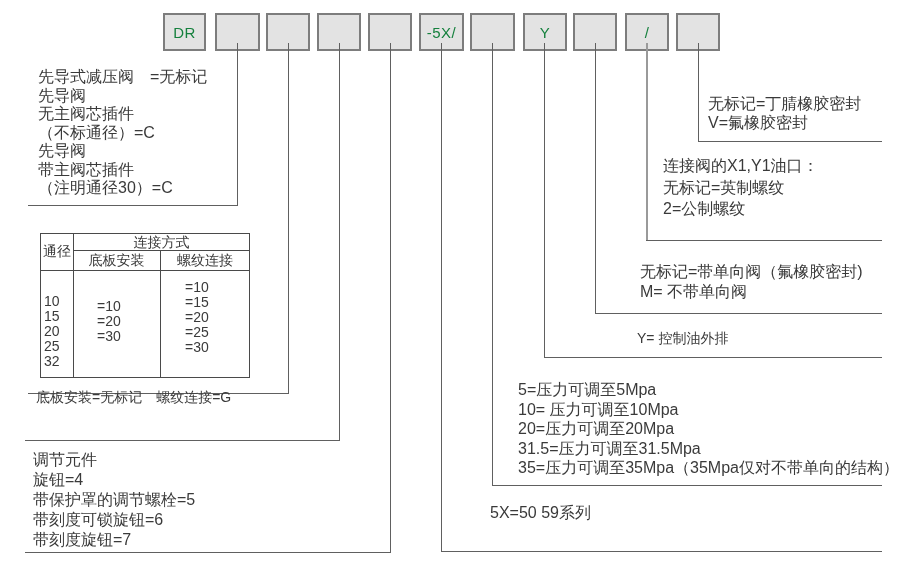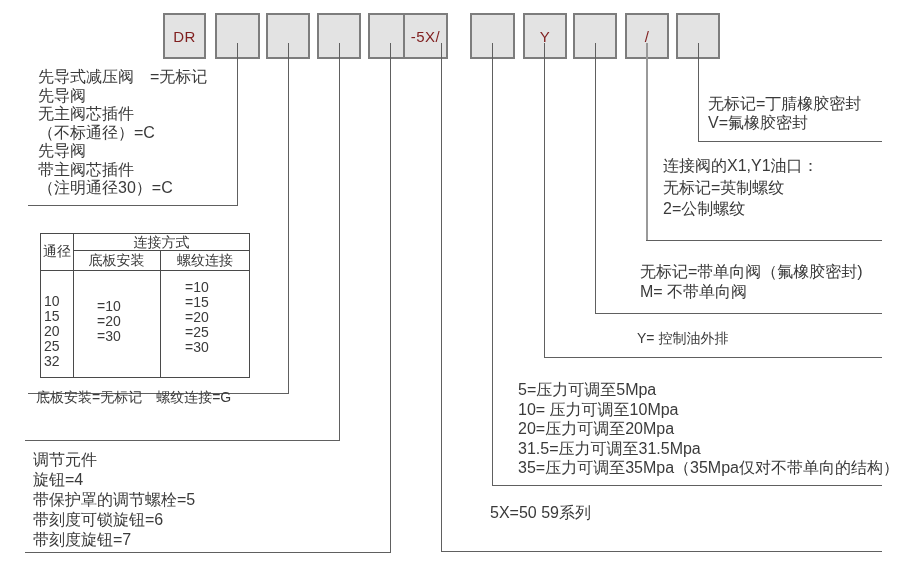--- a/index.html
+++ b/index.html
@@ -2,24 +2,24 @@
 <html><head>
 <meta charset="utf-8">
 <style>
   html,body{margin:0;padding:0;background:#ffffff;}
   #canvas{
     position:relative;width:900px;height:571px;background:#ffffff;overflow:hidden;
     font-family:"Liberation Sans","DejaVu Sans",sans-serif;
     color:#3a3a3a;
   }
   .code-box{
-    position:absolute;top:13px;height:46px;box-sizing:border-box;
+    position:absolute;top:13px;height:38px;box-sizing:border-box;
     background:#e3e3e3;border:2px solid #7d7d7d;
     display:flex;align-items:center;justify-content:center;
-    font-size:15px;color:#7f1d1d;letter-spacing:0.5px;
+    font-size:15px;color:#15803d;letter-spacing:0.5px;
   }
   .vline{position:absolute;width:1px;background:#606060;}
   .hline{position:absolute;height:1px;background:#606060;}
   .vline.gray{width:2px;background:#9a9a9a;}
   .tblock{position:absolute;font-size:16px;color:#3a3a3a;white-space:nowrap;}
   .tblock > div{white-space:nowrap;}
   .tline{position:absolute;font-size:14px;color:#3a3a3a;white-space:nowrap;}
   
   .tbl-border{position:absolute;box-sizing:border-box;border:1px solid #4a4a4a;background:transparent;}
   .tbl-v{position:absolute;width:1px;background:#4a4a4a;}
@@ -31,21 +31,21 @@
 </head>
 <body>
 
 <div id="canvas">
 
   <div class="code-box" style="left:163px;width:43px;">DR</div>
   <div class="code-box" style="left:215px;width:45px;"></div>
   <div class="code-box" style="left:266px;width:44px;"></div>
   <div class="code-box" style="left:317px;width:44px;"></div>
   <div class="code-box" style="left:368px;width:44px;"></div>
-  <div class="code-box" style="left:403px;width:45px;">-5X/</div>
+  <div class="code-box" style="left:419px;width:45px;">-5X/</div>
   <div class="code-box" style="left:470px;width:45px;"></div>
   <div class="code-box" style="left:523px;width:44px;">Y</div>
   <div class="code-box" style="left:573px;width:44px;"></div>
   <div class="code-box" style="left:625px;width:44px;">/</div>
   <div class="code-box" style="left:676px;width:44px;"></div>
 
   <div class="vline" style="left:237px;top:43px;height:162px;"></div>
   <div class="hline" style="left:28px;top:205px;width:210px;"></div>
 
   <div class="vline" style="left:288px;top:43px;height:350px;"></div>

